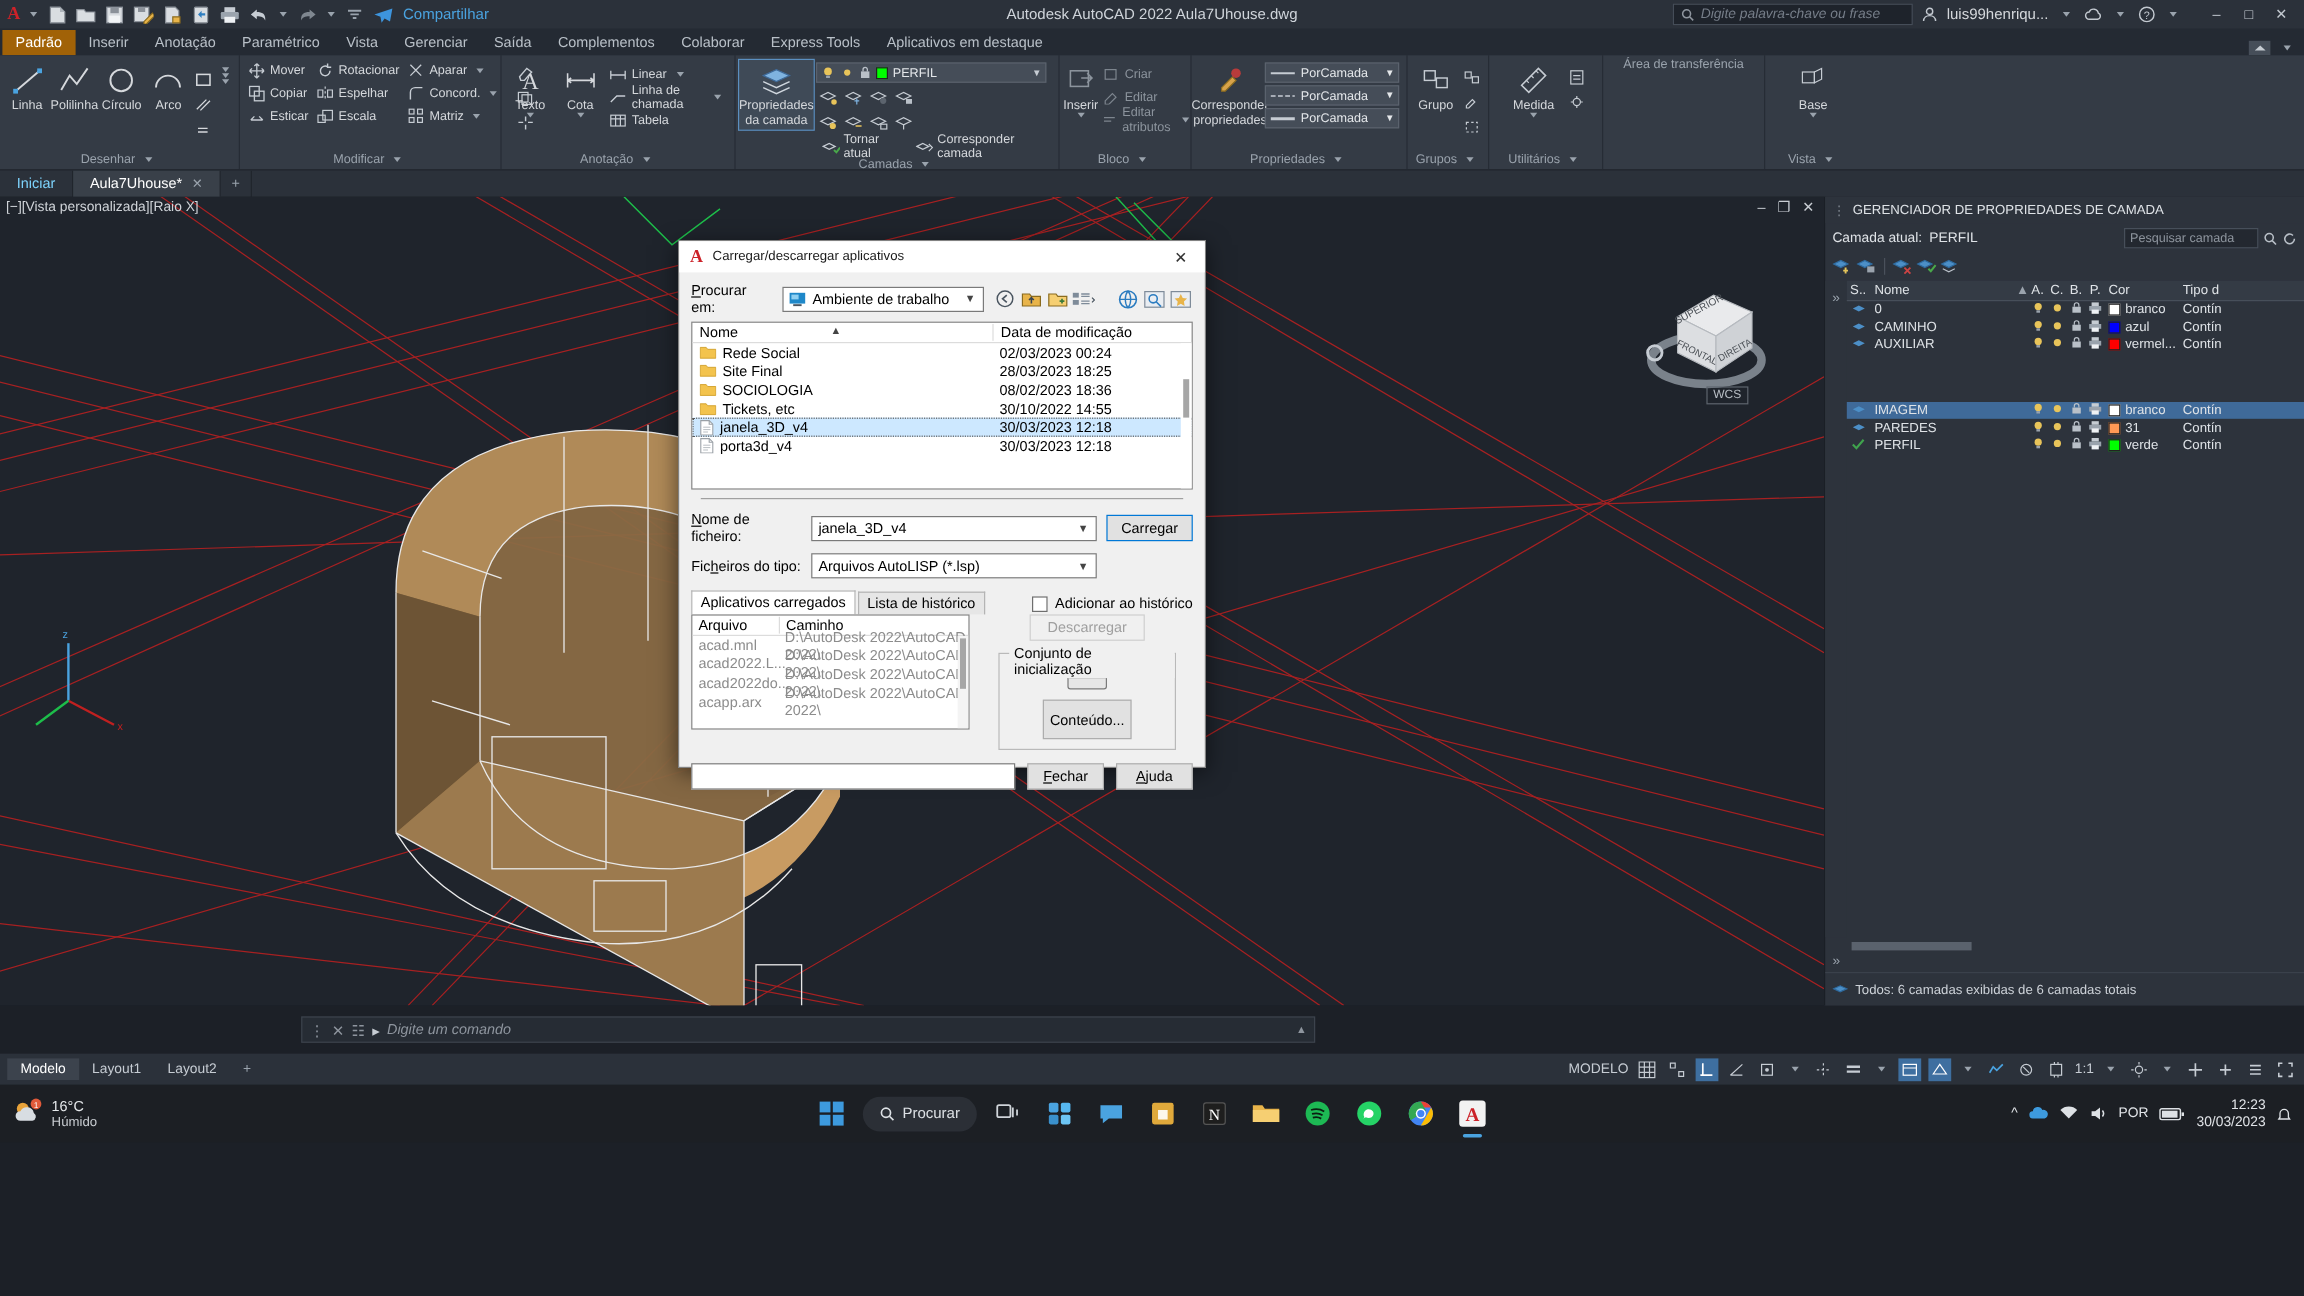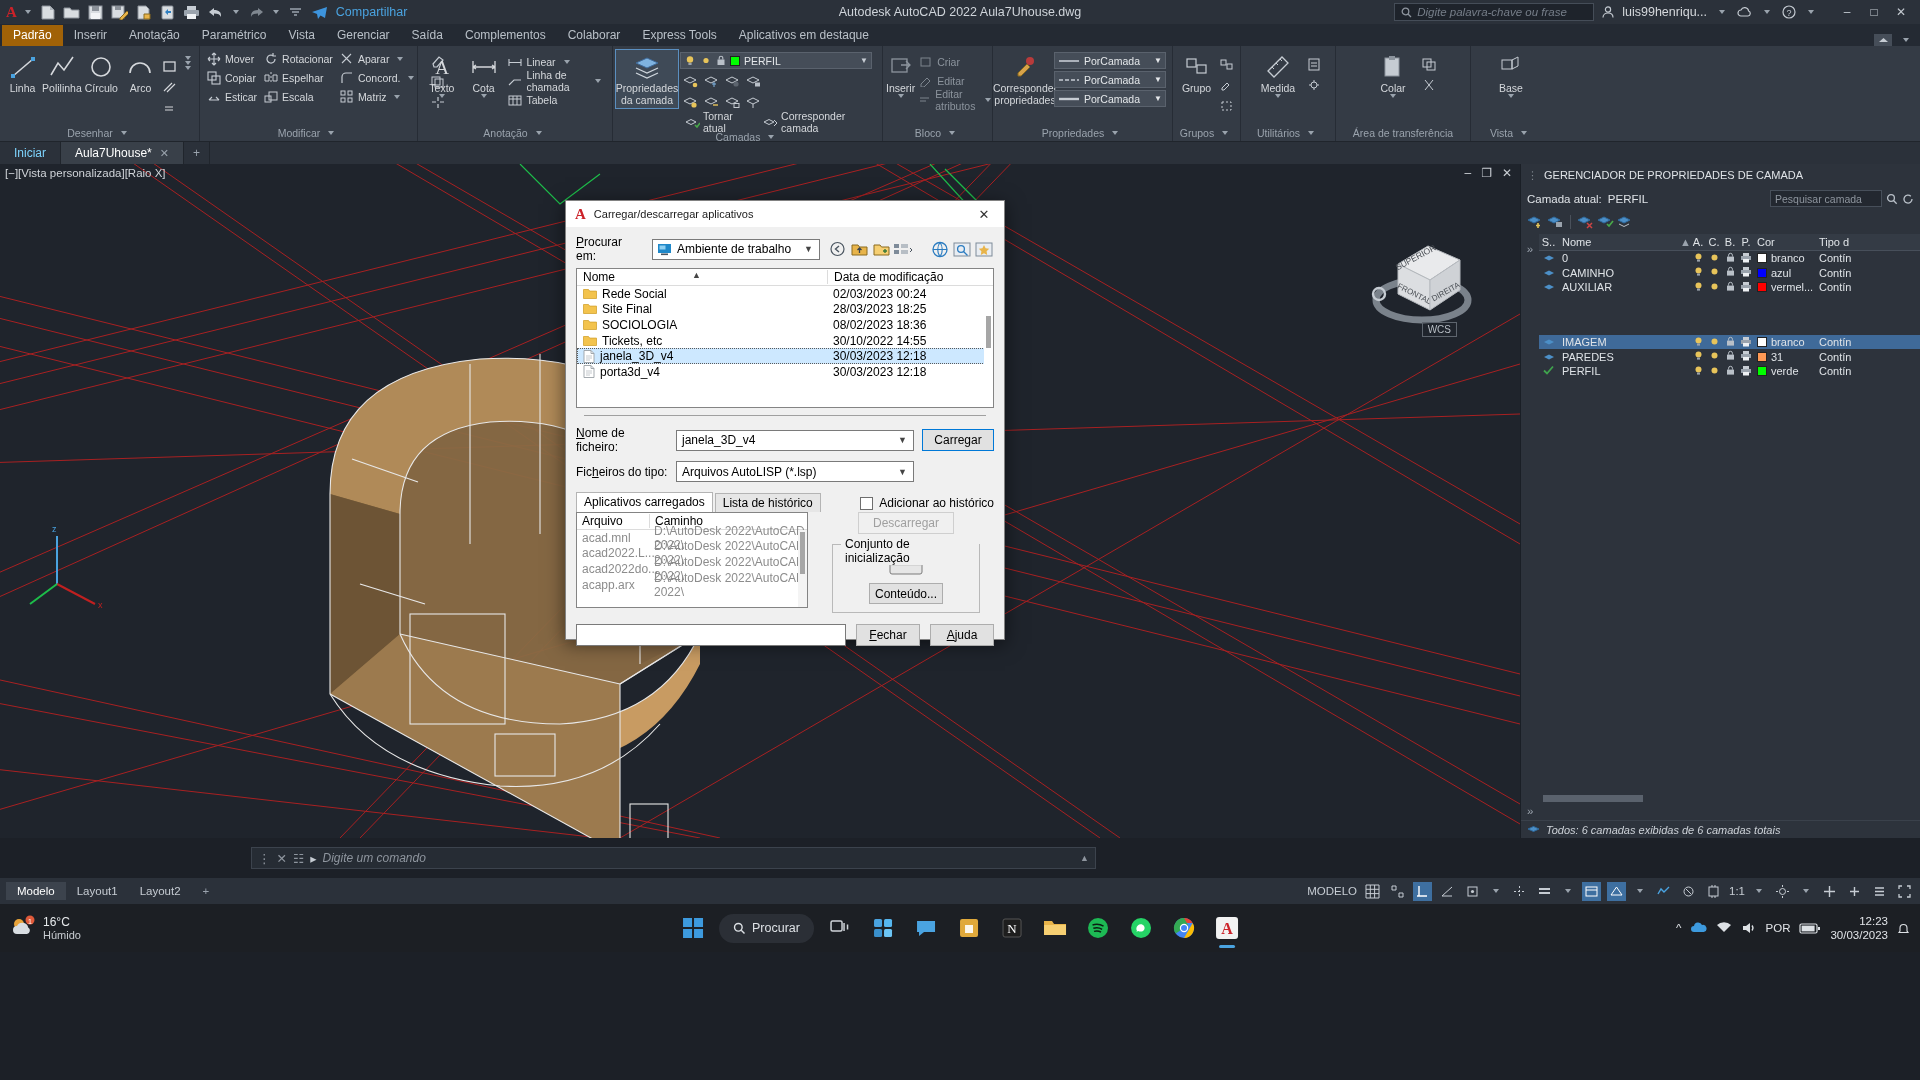--- a/index.html
+++ b/index.html
@@ -96,22 +96,22 @@
             border-bottom:1px solid #474f5a; font-size:11px; color:#dfe3e7;}
   .lthead div, .ltrow div { overflow:hidden; white-space:nowrap; }
   .ltrow { display:flex; height:14.6px; align-items:center; font-size:11px; color:#dfe3e7;}
   .ltrow.sel { background:#3f6a99;margin-top:40px; }
   .c-s{width:19px;text-align:center;} .c-n{width:122px;padding-left:4px;}
   .c-sort{width:10px;text-align:center;color:#9aa3ad;}
   .c-a{width:16px;text-align:center;} .c-c{width:16px;text-align:center;}
   .c-b{width:16px;text-align:center;} .c-p{width:16px;text-align:center;}
   .c-col{width:62px;padding-left:3px;display:flex;align-items:center;gap:4px;}
   .c-tipo{width:52px;padding-left:3px;}
-  .pal-foot{ height:18px; display:flex; align-items:center; gap:6px; padding:0 6px;
-             color:#cdd2d8; font-size:11px; border-top:1px solid #3a414b;font-style:italic;}
+  .pal-foot{ height:28px; display:flex; align-items:center; gap:6px; padding:0 6px;
+             color:#cdd2d8; font-size:11px; border-top:1px solid #3a414b;}
   .pal-scroll{height:14px;display:flex;align-items:center;padding:0 22px;}
   .pal-scroll .bar{height:7px;background:#5a626d;width:100px;}
   .chev{ padding:0 4px; color:#9aa3ad; }
 
   
   .cmdzone{ height:40px; display:flex; align-items:center; padding:0 6px; gap:6px;
             background:#1c2027;}
   .cmdbar{ flex:0 0 845px; height:22px; background:#262c34; border:1px solid #3c434d;
            display:flex; align-items:center; padding:0 6px; gap:6px; margin-left:245px;}
   .cmdbar .ph{ color:#8e959e; font-style:italic; font-size:12px;}
@@ -831,45 +831,20 @@
           </div>
       </div>
     </div>
     <div class="ptitle">
       <span>Utilitários</span>
       <span class="caret"></span>
     </div>
   </div>
 
   <div class="panel" style="width:135px">
-    <div class="body" style="justify-content:center">
-      <div class="bigbtn">
-        <div class="ic">
-            <svg width="26" height="26" viewBox="0 0 26 26">
-              <rect x="5" y="4" width="14" height="18" fill="#c6ccd3" stroke="#8c949d"></rect>
-              <rect x="9" y="2" width="6" height="4" fill="#8c949d"></rect>
-            </svg>
-          </div>
-        <span>Colar</span>
-        <span class="caret"></span>
-      </div>
-      <div class="smcol" style="margin-top:4px">
-        <div class="gcell">
-            <svg width="14" height="13" viewBox="0 0 14 13">
-              <rect x="1" y="1" width="8" height="8" fill="none" stroke="#c6ccd3"></rect>
-              <rect x="5" y="4" width="8" height="8" fill="none" stroke="#c6ccd3"></rect>
-            </svg>
-          </div>
-        <div class="gcell">
-            <svg width="14" height="13" viewBox="0 0 14 13">
-              <path d="M3 1l8 10M11 1L3 11" stroke="#c6ccd3"></path>
-            </svg>
-          </div>
-      </div>
-    </div>
     <div class="ptitle">
       <span>Área de transferência</span>
     </div>
   </div>
 
   <div class="panel" style="width:80px;border-right:none">
     <div class="body" style="justify-content:center">
       <div class="bigbtn">
         <div class="ic">
             <svg width="26" height="26" viewBox="0 0 26 26">
@@ -1707,21 +1682,21 @@
         <div class="btn dis" style="width:96px;">
           <span>Descarregar</span>
         </div>
         <div class="initbox">
           <span class="cap">Conjunto de inicialização</span>
           <svg width="34" height="26" viewBox="0 0 34 26">
             <rect x="1" y="6" width="32" height="17" rx="2" fill="#e6e6e6" stroke="#7a7a7a"></rect>
             <path d="M12 6V4a2 2 0 012-2h6a2 2 0 012 2v2" fill="none" stroke="#7a7a7a" stroke-width="1.4"></path>
             <rect x="1" y="12" width="32" height="2.4" fill="#b9b9b9"></rect>
           </svg>
-          <div class="btn" style="min-width:74px;height:21px;">
+          <div class="btn" style="min-width:74px;height:33px;">
             <span>Conteúdo...</span>
           </div>
         </div>
       </div>
     </div>
 
     <div class="bottomrow" style="margin-left:-10px;margin-right:-10px;">
       <div class="statusin">
         <span></span>
       </div>

